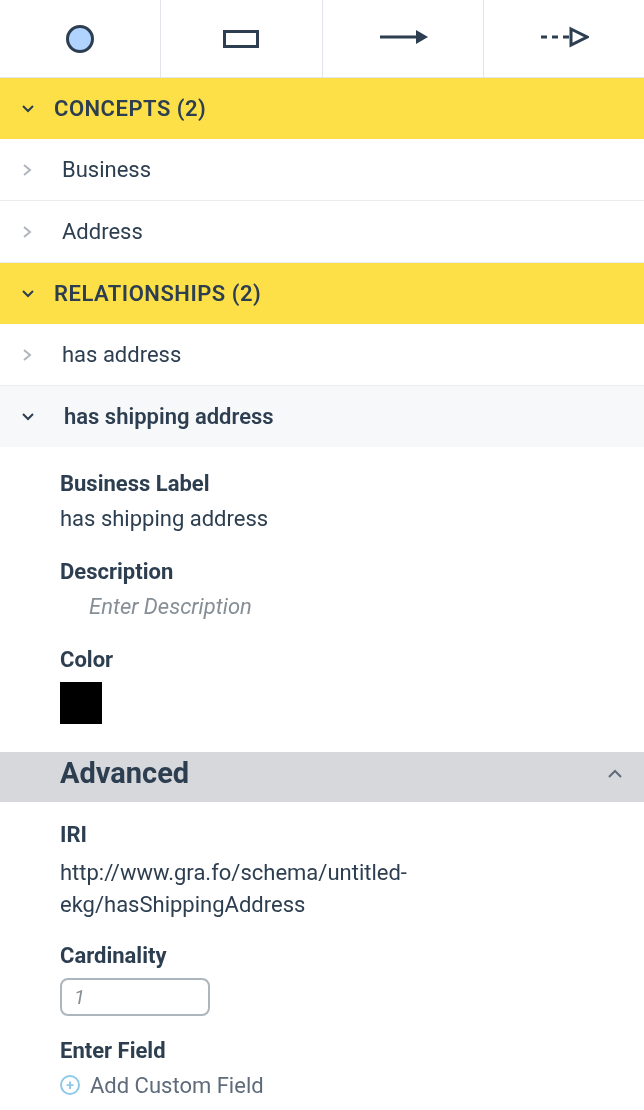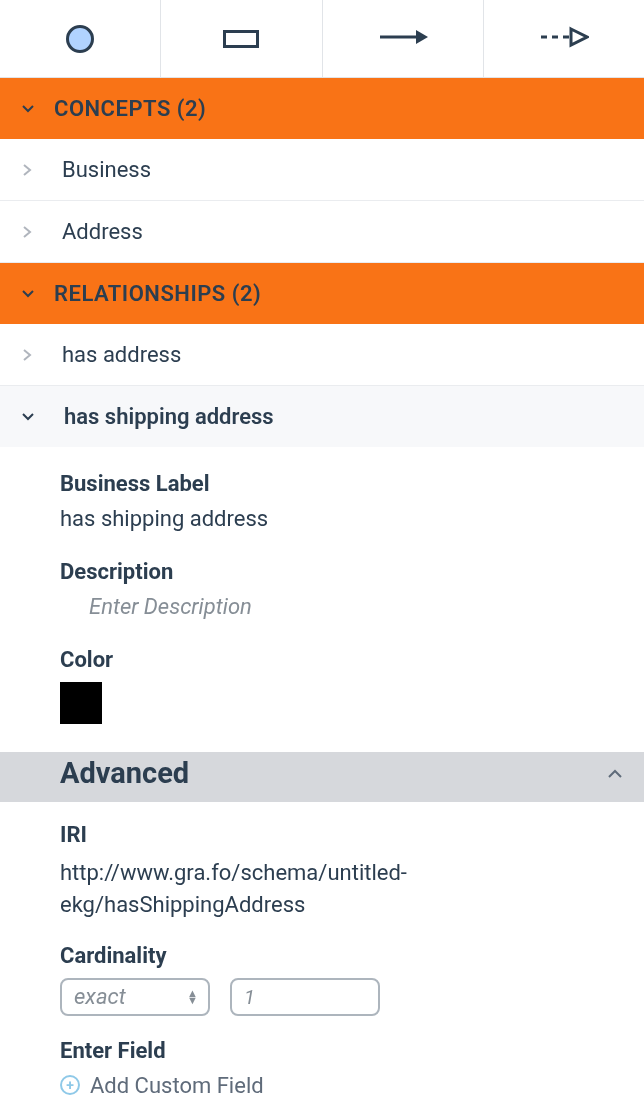--- a/index.html
+++ b/index.html
@@ -36,21 +36,21 @@
       width: 36px;
       height: 18px;
       border: 3px solid #2c3e50;
       background: #fff;
     }
 
     .section-header {
       display: flex;
       align-items: center;
       padding: 18px 20px;
-      background: #f97316;
+      background: #fde047;
       font-size: 22px;
       font-weight: 600;
       text-transform: uppercase;
       letter-spacing: 0.5px;
       color: #2c3e50;
       cursor: pointer;
     }
     .section-header .chevron { margin-right: 18px; }
 
     .list-item {
@@ -279,27 +279,20 @@
 </div>
 
 <div class="advanced-body">
   <div class="field">
     <div class="field-label">IRI</div>
     <div class="iri-value">http://www.gra.fo/schema/untitled-ekg/hasShippingAddress</div>
   </div>
   <div class="field">
     <div class="field-label">Cardinality</div>
     <div class="card-row">
-      <div class="card-select">
-        <span>exact</span>
-        <span class="stepper">
-          <span>▲</span>
-            <span>▼</span>
-        </span>
-      </div>
       <input class="card-input" value="1" style="">
     </div>
   </div>
   <div class="field" style="margin-bottom:10px;">
     <div class="field-label">Enter Field</div>
     <div class="add-custom">
       <span class="plus-icon">+</span>
       <span>Add Custom Field</span>
     </div>
   </div>

